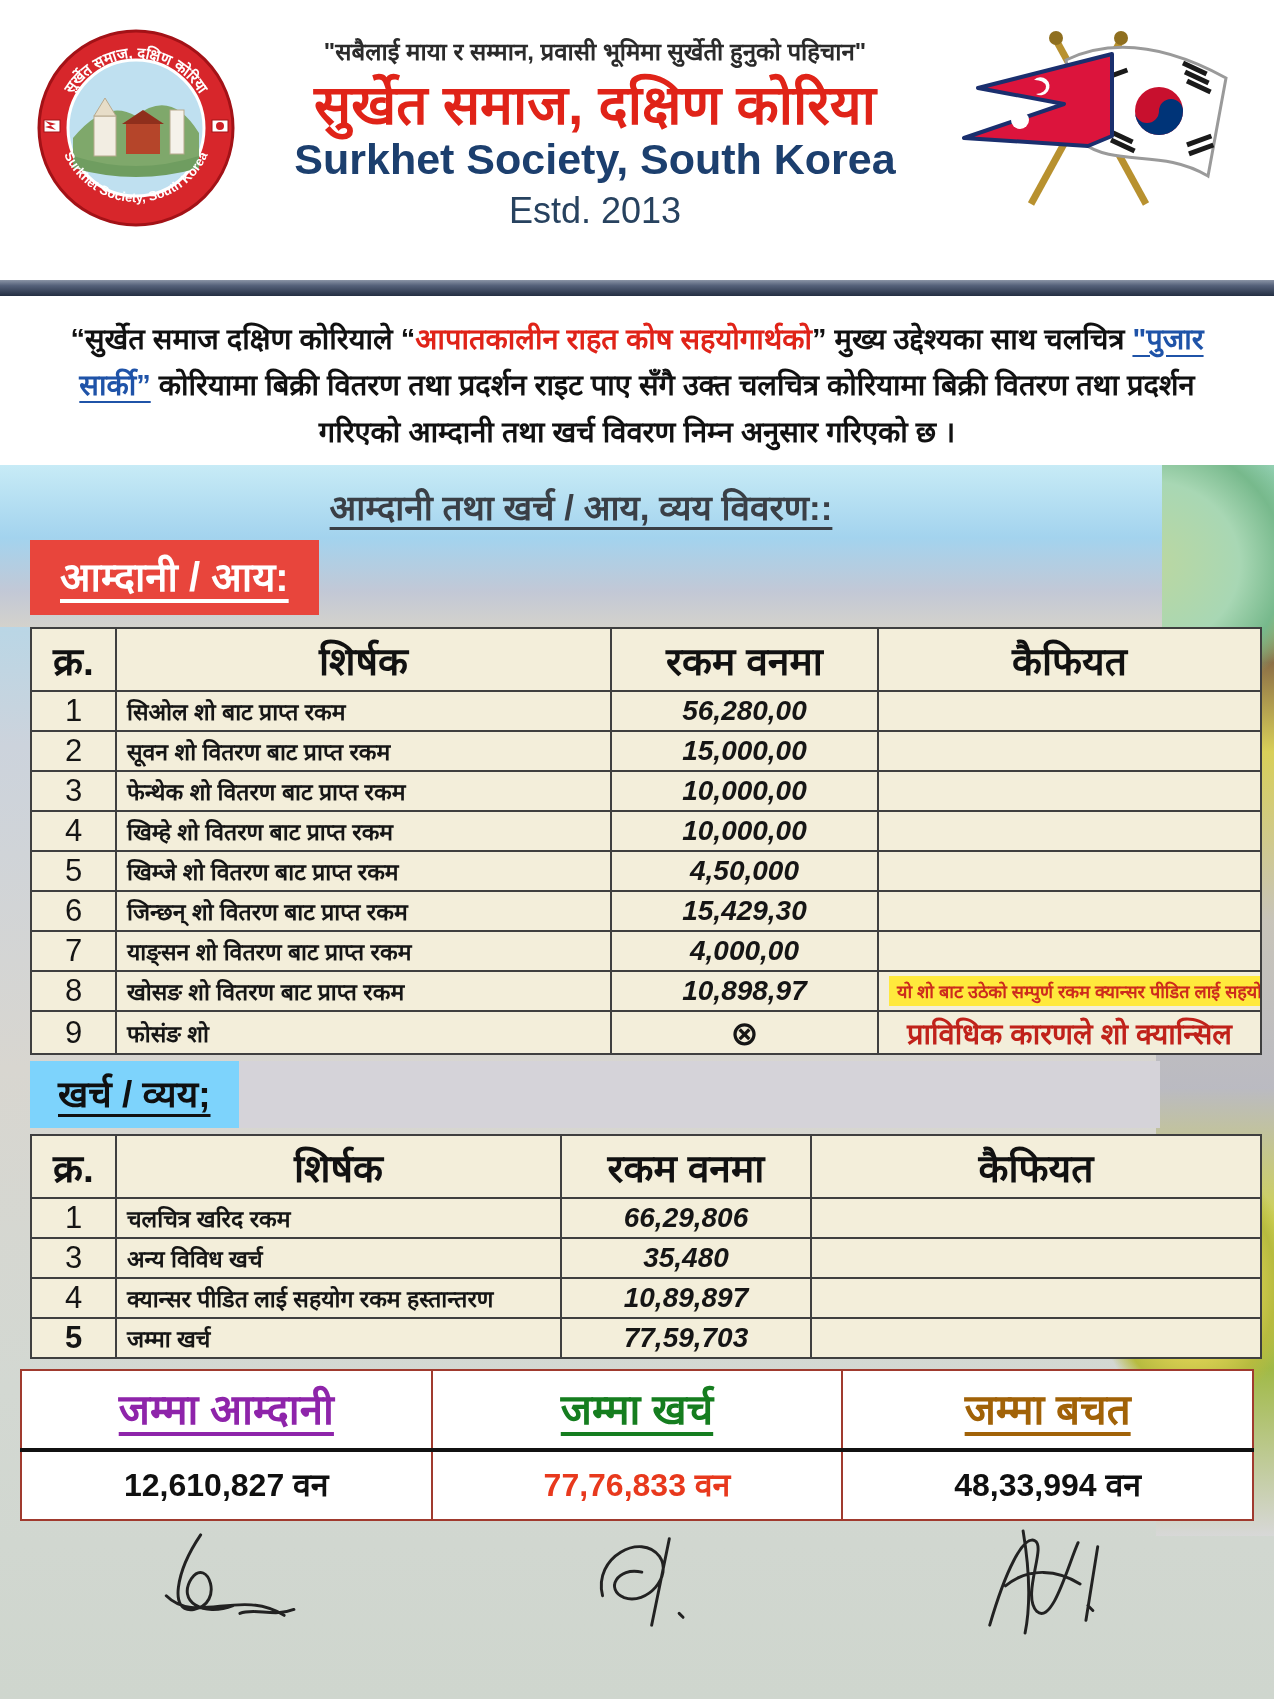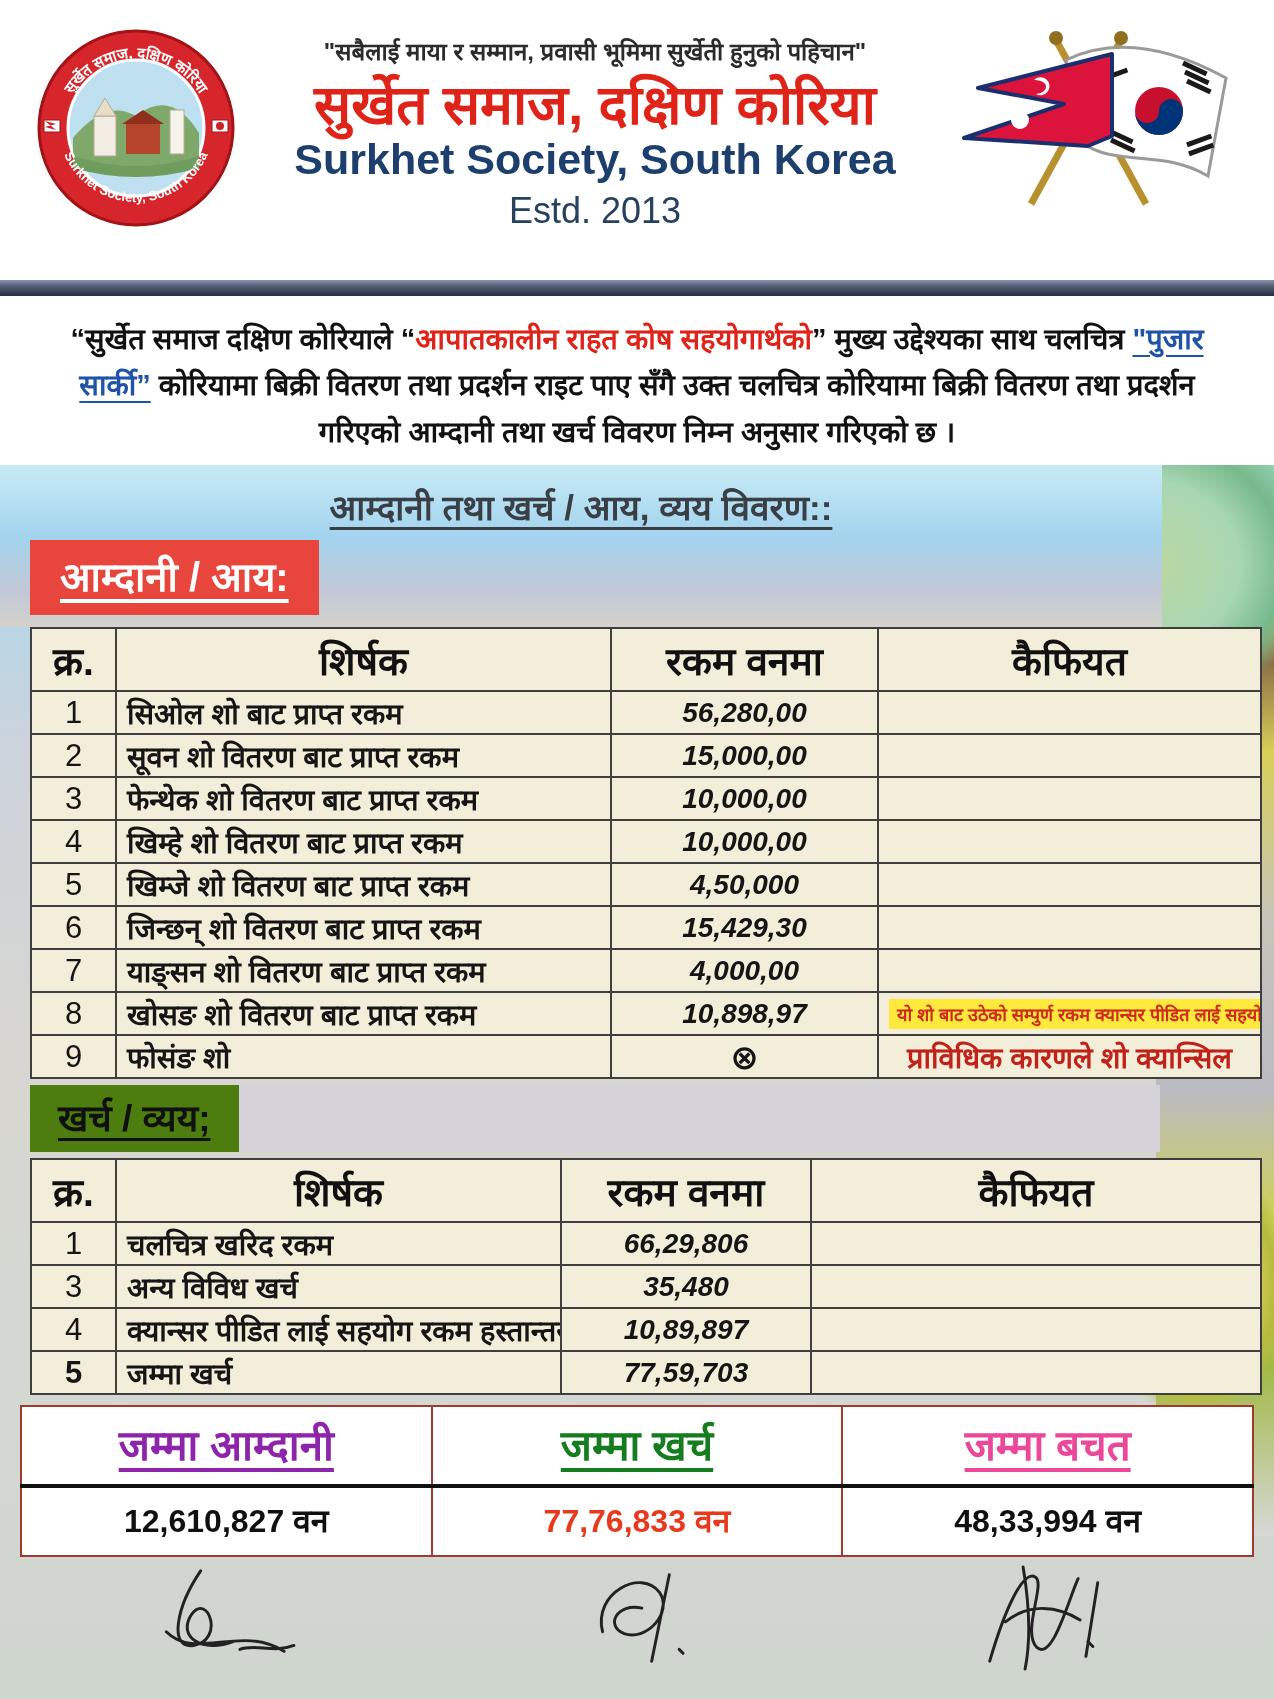--- a/index.html
+++ b/index.html
@@ -44,41 +44,41 @@
         text-decoration:underline;text-underline-offset:7px;margin:4px 0 10px;}
   .income-label{display:inline-block;margin-left:30px;background:#e8453c;color:#ffffff;
         font-size:40px;font-weight:800;padding:8px 30px 12px;
         text-decoration:underline;text-underline-offset:8px;}
 
   
   table.tbl{border-collapse:collapse;background:#f3eeda;margin-left:30px;width:1230px;table-layout:fixed;}
   table.tbl th,table.tbl td{border:2px solid #3f3f3f;padding:1px 10px;overflow:hidden;white-space:nowrap;}
   table.tbl th{font-size:39px;font-weight:800;color:#111;text-align:center;padding:4px 6px;}
   td.no{font-size:31px;text-align:center;color:#151515;}
-  td.title{font-size:29px;font-weight:600;color:#151515;padding-left:12px;}
+  td.title{font-size:23px;font-weight:600;color:#151515;padding-left:12px;}
   td.amt{font-size:28px;font-weight:700;font-style:italic;text-align:center;color:#151515;}
   td.rem{text-align:center;}
   tr.total td{font-weight:800;}
   td.amt.sym{font-style:normal;font-size:34px;font-weight:900;padding:0;line-height:1;}
   .rem-yellow{display:inline-block;background:#ffe93c;color:#cc2b1d;font-size:18px;font-weight:700;
         padding:3px 8px;white-space:nowrap;}
   td.cancel{border:2px solid #2fae3f;color:#c0221a;font-size:29px;font-weight:700;}
 
   
   .expense-label-row{margin:6px 0 6px 30px;width:1130px;background:#d5d3d9;}
-  .expense-label{display:inline-block;background:#4d7c0f;color:#101010;font-size:37px;font-weight:800;
+  .expense-label{display:inline-block;background:#7dd3fc;color:#101010;font-size:37px;font-weight:800;
         padding:6px 28px 10px;text-decoration:underline;text-underline-offset:7px;}
 
   
   table.sum{border-collapse:collapse;background:#ffffff;margin:10px 0 0 20px;width:1234px;table-layout:fixed;}
   table.sum td{border:2px solid #a03a2e;text-align:center;}
   table.sum tr.labels td{font-size:42px;font-weight:800;padding:8px 4px 12px;border-bottom:4px solid #111;
         text-decoration:underline;text-underline-offset:8px;}
   table.sum tr.values td{font-size:32px;font-weight:800;padding:10px 4px 14px;}
-  .c-purple{color:#8e24aa;} .c-green{color:#157d1f;} .c-red{color:#ec4899;}
+  .c-purple{color:#8e24aa;} .c-green{color:#157d1f;} .c-red{color:#a16207;}
   .v-black{color:#101010;} .v-red{color:#e8391d;}
 
   
   .sigs{display:flex;justify-content:space-between;padding:6px 70px 0 60px;}
   .sig{text-align:center;width:350px;}
   .sig svg{height:108px;display:block;margin:0 auto;}
 </style>
 </head>
 <body>
 

